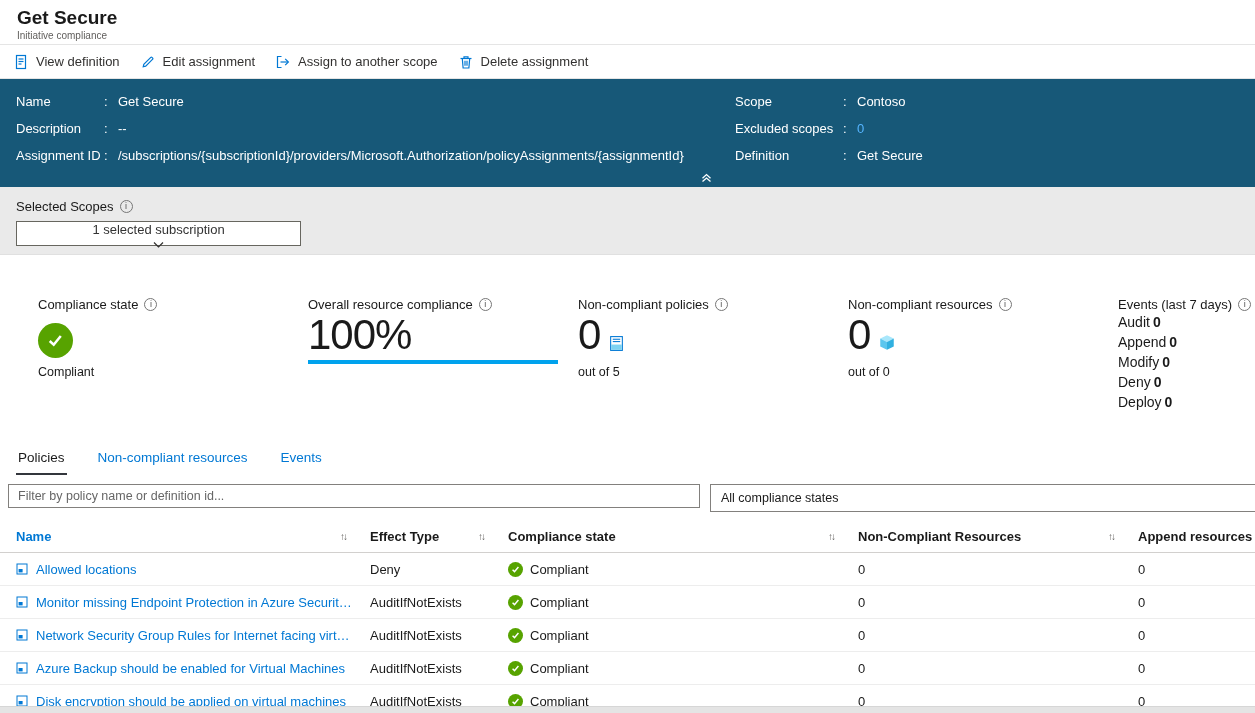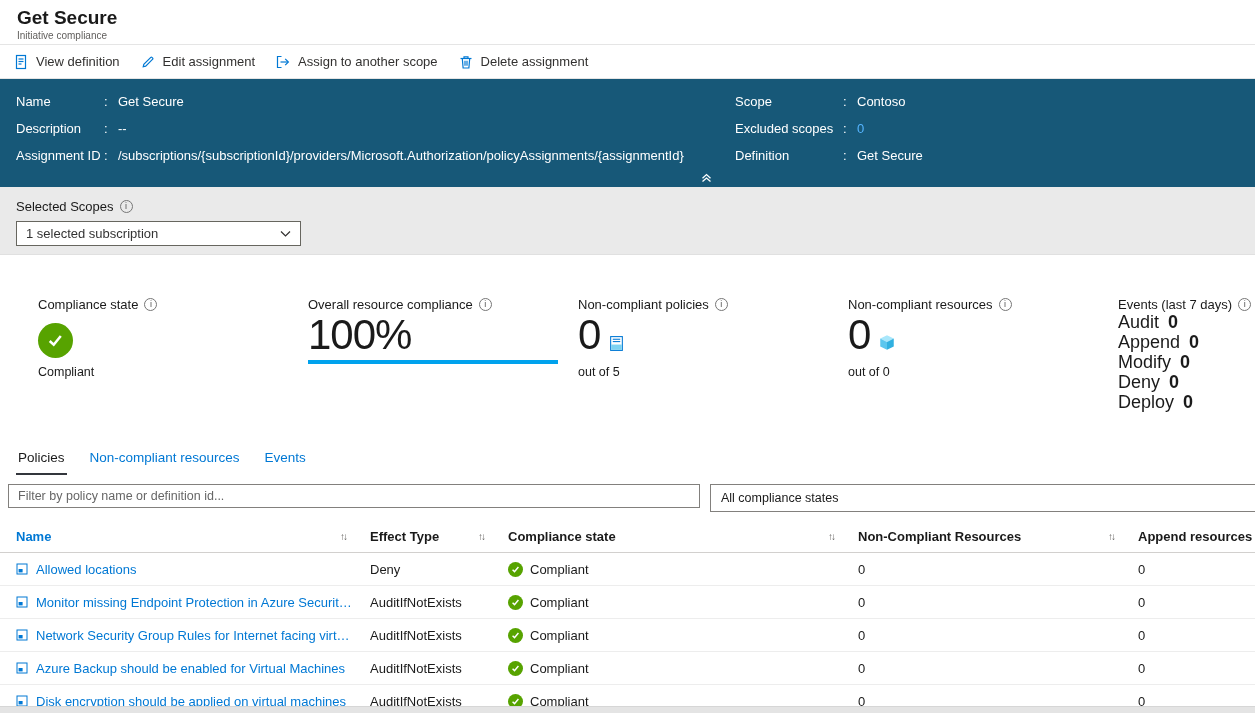--- a/index.html
+++ b/index.html
@@ -26,39 +26,39 @@
   .ess-value{white-space:nowrap;}
   .ess-col.right{position:absolute;left:735px;top:13px;}
   .ess-col.right .ess-label{width:108px;}
   .ess-link{color:#55b4ff;text-decoration:none;cursor:pointer;}
   .collapse-btn{position:absolute;left:698px;bottom:1px;background:none;border:none;padding:2px;cursor:pointer;line-height:0;}
 
   
   .scopes{height:68px;background:#eaeaea;box-sizing:border-box;padding:12px 0 0 16px;border-bottom:1px solid #e0e0e0;}
   .scopes-label{display:flex;align-items:center;gap:6px;font-size:13px;color:#1a1a1a;}
   .info-icon{width:13px;height:13px;border:1px solid #767676;border-radius:50%;font-size:9px;line-height:11px;text-align:center;color:#555;display:inline-block;box-sizing:border-box;flex:none;}
-  .scopes-dropdown{margin-top:7px;width:285px;height:25px;background:#fff;border:1px solid #67665f;display:flex;align-items:center;justify-content:space-between;padding:0 9px;font-size:13px;cursor:pointer;box-sizing:border-box;color:#333;}
+  .scopes-dropdown{margin-top:7px;width:285px;height:25px;background:#fff;border:1px solid #67665f;display:flex;align-items:center;justify-content:space-between;padding:0 9px;font-size:13px;cursor:pointer;box-sizing:border-box;color:#333;flex-direction:column;}
 
   
   .stats{height:185px;box-sizing:border-box;padding:42px 0 0 38px;display:flex;background:#fff;}
   .stat{width:270px;flex:none;}
   .stat.events-stat{width:auto;}
   .stat-label{display:flex;align-items:center;gap:6px;font-size:13px;color:#1a1a1a;}
   .big-check{margin-top:11px;width:35px;height:35px;border-radius:50%;background:#57a300;display:flex;align-items:center;justify-content:center;}
   .stat-sub{margin-top:7px;font-size:12.5px;color:#1a1a1a;}
   .big-number{font-size:42px;font-weight:400;color:#1a1a1a;line-height:46px;letter-spacing:-1px;}
   .progress-bar{width:250px;height:4px;background:#00a2ed;margin-top:2px;}
   .big-row{display:flex;align-items:flex-end;gap:8px;}
   .big-row .stat-icon{margin-bottom:6px;display:flex;}
-  .event-line{display:flex;gap:9px;font-size:18px;line-height:20px;color:#1a1a1a;}
+  .event-line{display:flex;gap:3px;font-size:14px;line-height:20px;color:#1a1a1a;}
   .event-line:first-of-type{margin-top:2px;}
   .event-value{font-weight:700;}
 
   
-  .tabs{height:35px;display:flex;align-items:flex-end;gap:21px;padding-left:16px;box-sizing:border-box;}
+  .tabs{height:35px;display:flex;align-items:flex-end;gap:29px;padding-left:16px;box-sizing:border-box;}
   .tab{font-size:13.5px;padding:0 2px 8px 2px;color:#0078d4;cursor:pointer;border-bottom:2px solid transparent;}
   .tab.active{color:#1a1a1a;border-bottom-color:#33363c;}
 
   
   .filter-row{display:flex;gap:10px;padding:9px 0 8px 8px;box-sizing:border-box;}
   .filter-input{width:692px;height:24px;border:1px solid #82807d;box-sizing:border-box;padding:0 9px;font-size:12.5px;font-family:inherit;color:#333;}
   .filter-input::placeholder{color:#666;opacity:1;}
   .compliance-select{flex:1;height:28px;border:1px solid #82807d;border-right:none;box-sizing:border-box;display:flex;align-items:center;padding:0 10px;font-size:12.5px;cursor:pointer;color:#1a1a1a;}
 
   

